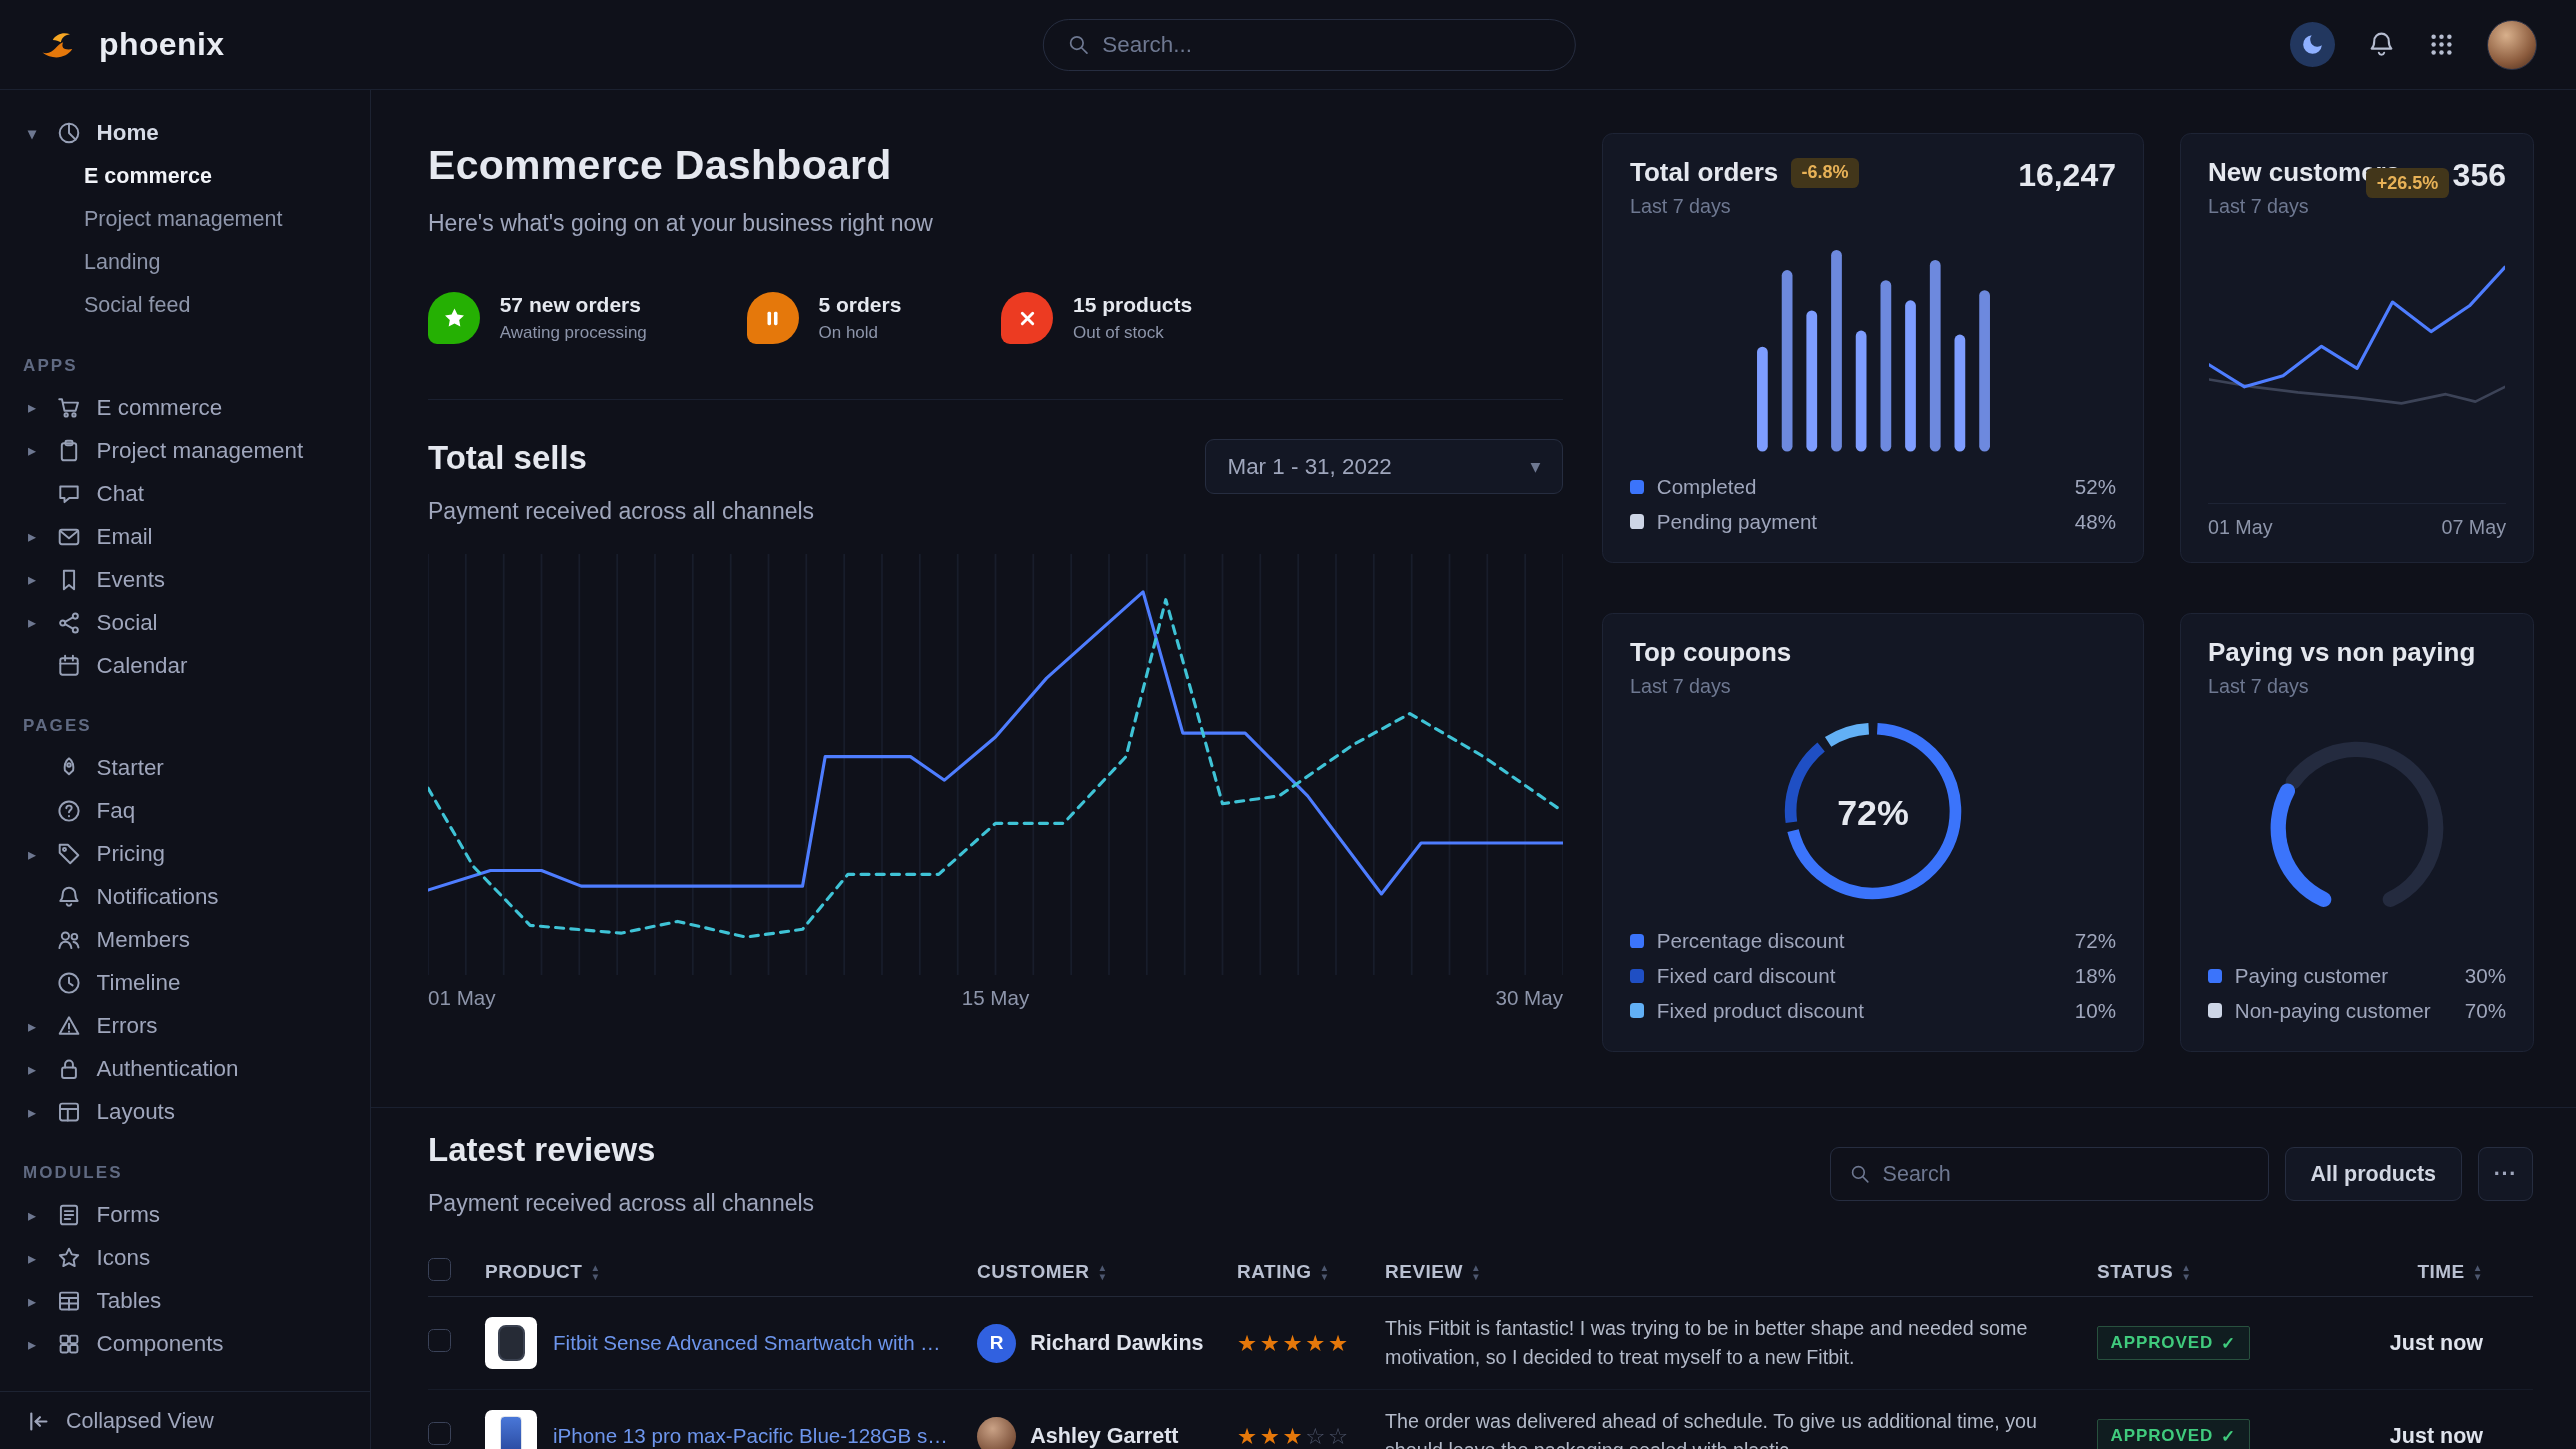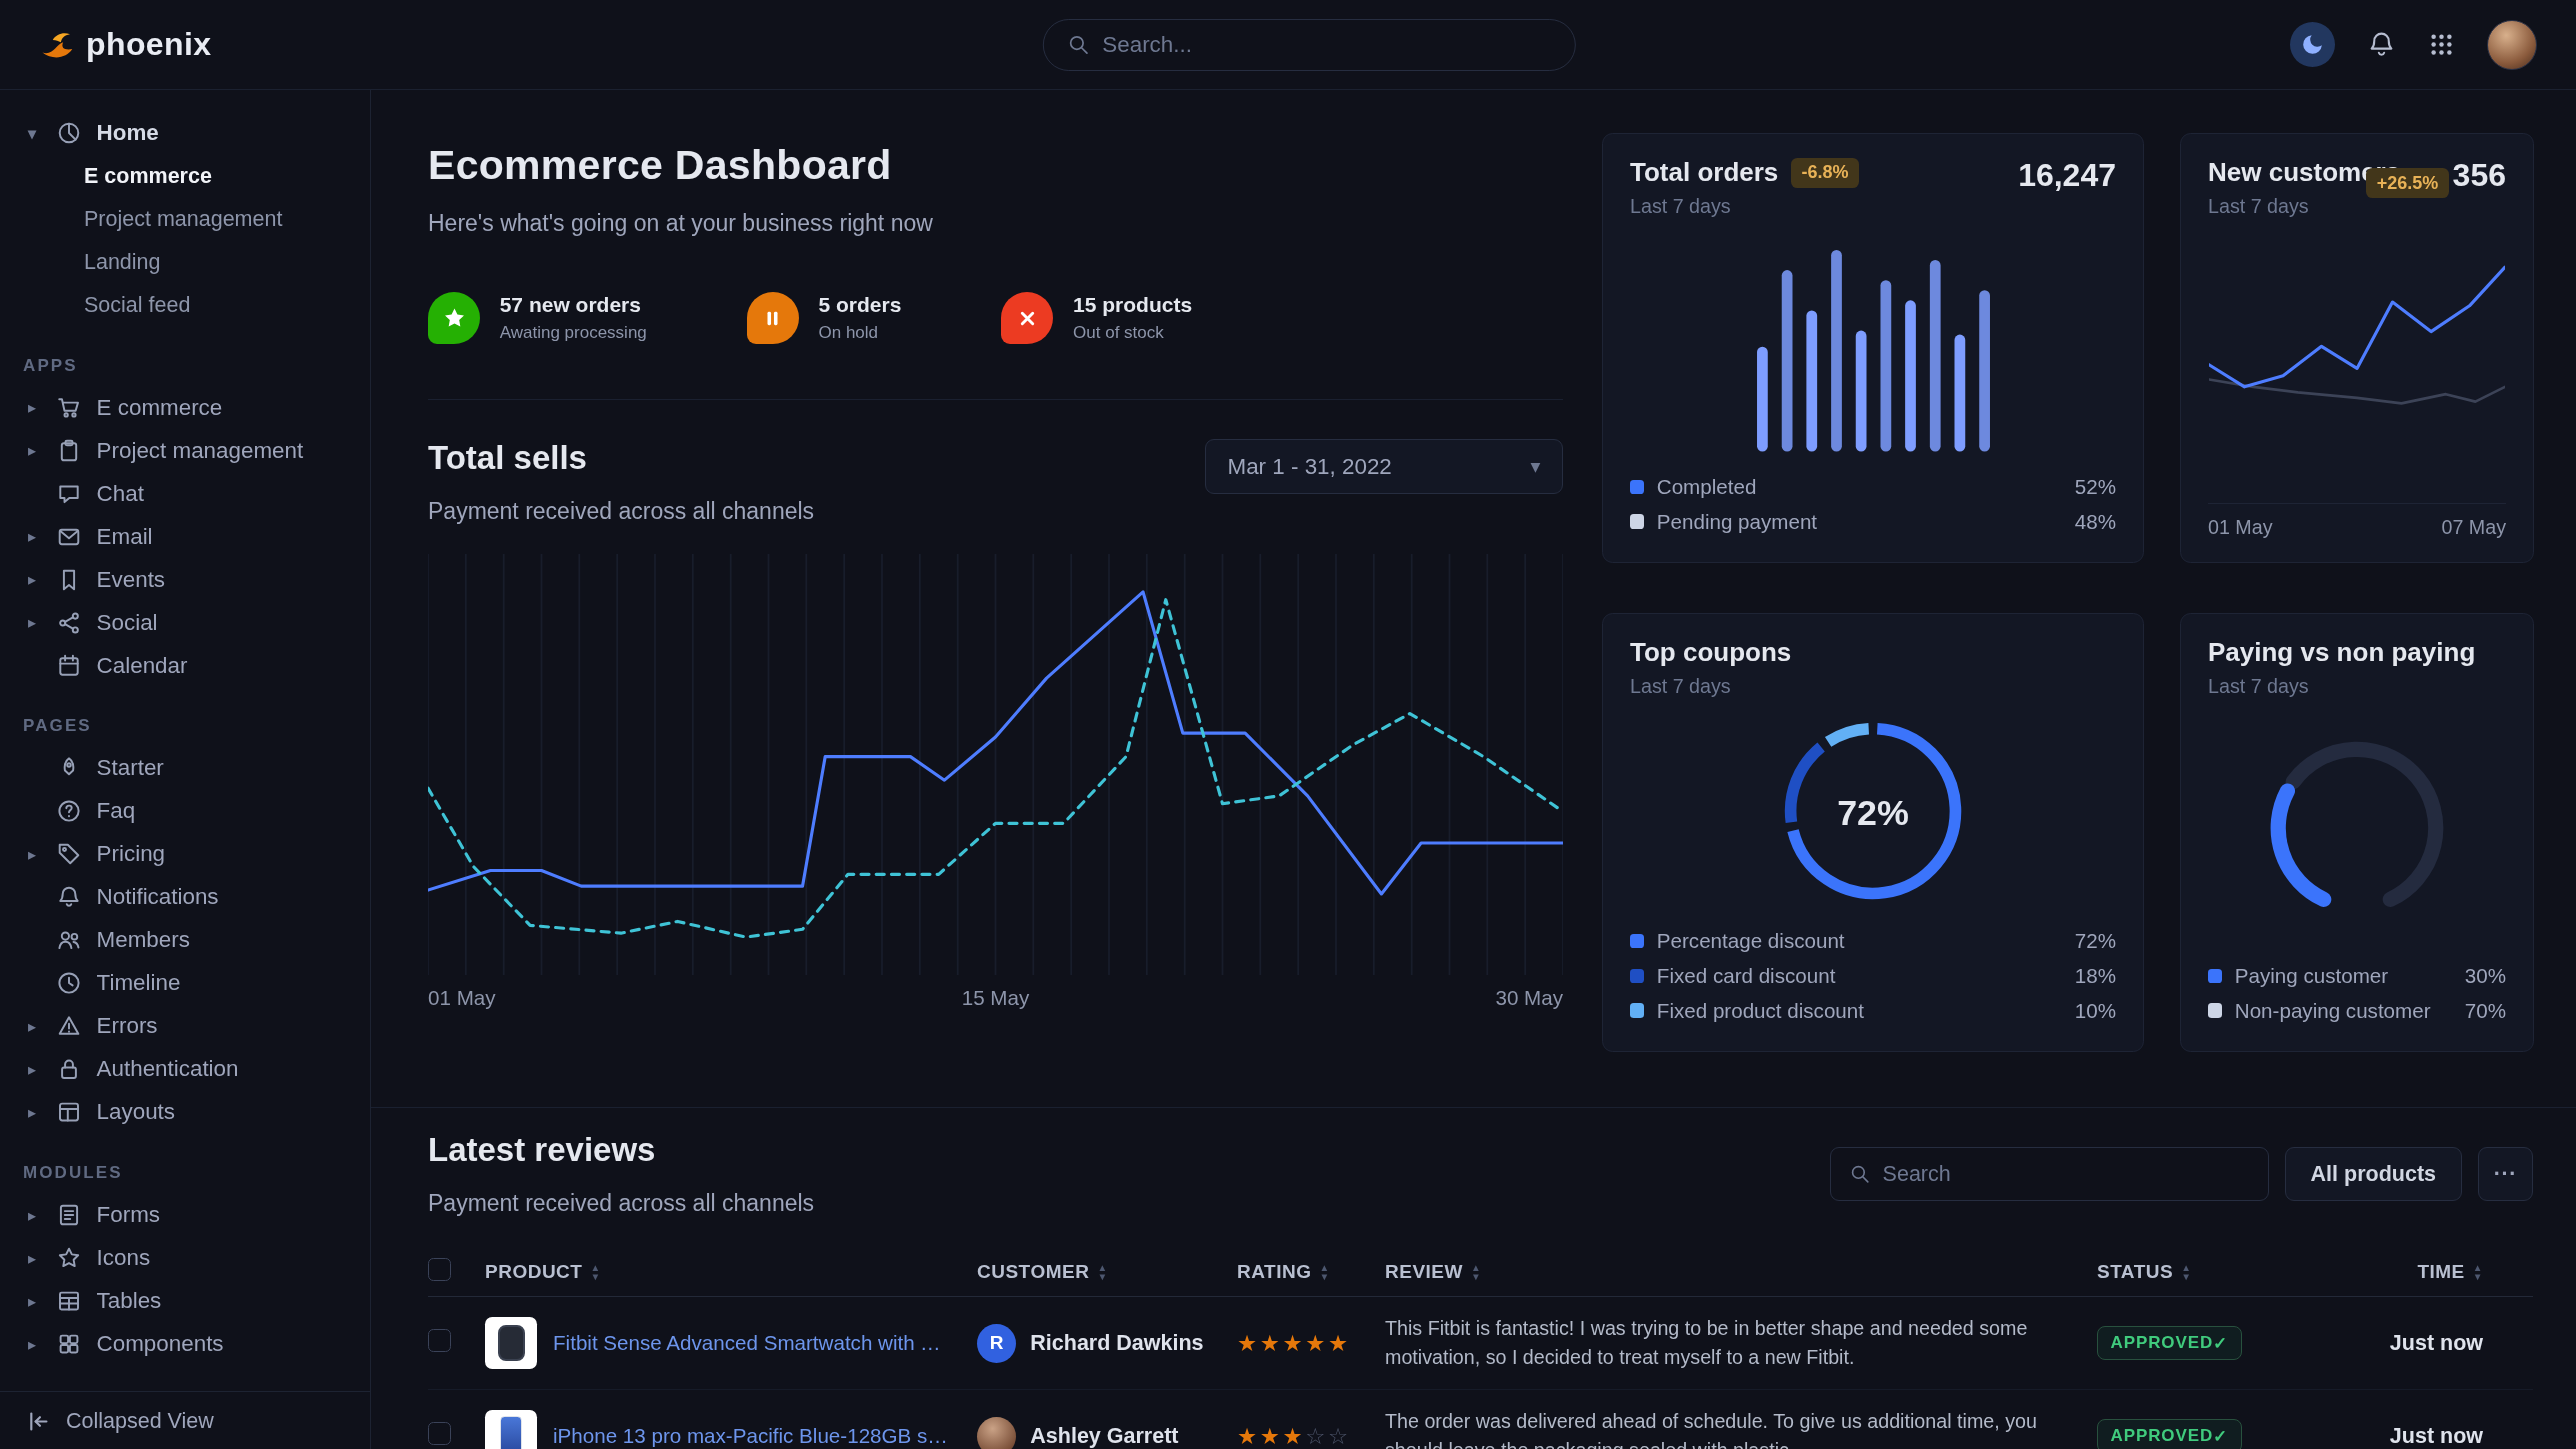--- a/index.html
+++ b/index.html
@@ -4,21 +4,21 @@
 <style>
 *{box-sizing:border-box;margin:0;padding:0}
 html,body{width:2576px;height:1449px;overflow:hidden;background:#0f111a;color:#dfe3ec;
   font-family:"Liberation Sans",sans-serif;font-size:21.5px}
 button{font-family:inherit;background:none;border:none;color:inherit;cursor:pointer}
 a{text-decoration:none}
 svg{display:block}
 
 
 .navbar{height:90px;display:flex;align-items:center;padding:0 39px;border-bottom:0.9px solid #1b2130;position:relative;background:#0f111a}
-.brand{display:flex;align-items:center;gap:8px}
+.brand{display:flex;align-items:center;gap:21px}
 .brand-name{font-size:32px;font-weight:700;color:#e9ecf3;letter-spacing:0.4px}
 .nav-search{position:absolute;left:50%;top:50%;transform:translate(-46%,-50%);width:533px;height:52px;
   border:1.8px solid #262d40;border-radius:27px;display:flex;align-items:center;gap:12.5px;padding:0 23px}
 .nav-search input{background:transparent;border:none;outline:none;color:#cfd4e2;font-size:22.4px;width:100%}
 .nav-search input::placeholder{color:#6e7891}
 .nav-right{margin-left:auto;display:flex;align-items:center;gap:32px}
 .moon-btn{width:45px;height:45px;border-radius:50%;background:#22375f;display:flex;align-items:center;justify-content:center}
 .icon-btn{display:flex;align-items:center;justify-content:center}
 .avatar{width:50px;height:50px;border-radius:50%;background:radial-gradient(circle at 38% 30%,#d8b08c,#8a5a3c 62%,#43291b);border:1.8px solid #2a3146}
 
@@ -95,22 +95,22 @@
 .thumb{width:52px;height:52px;background:#fff;border-radius:7.2px;flex:none;display:flex;align-items:center;justify-content:center}
 .t-watch{width:27px;height:36px;background:#262b36;border-radius:8px;border:2.7px solid #3a4150;display:block}
 .t-phone{width:21.5px;height:41px;background:linear-gradient(180deg,#4977d8,#27459a);border-radius:4.5px;border:1.8px solid #dfe3ea;display:block}
 .prod a{color:#6d95ec;font-size:20.6px;white-space:nowrap;overflow:hidden;text-overflow:ellipsis;display:block}
 .cust{display:flex;align-items:center;gap:14.3px;font-size:21.5px;font-weight:600;color:#dfe3ec}
 .cava{width:39px;height:39px;border-radius:50%;display:flex;align-items:center;justify-content:center;font-size:19px;font-weight:700;color:#fff;flex:none}
 .stars{font-size:22.4px;letter-spacing:2.7px}
 .stars .on{color:#e5780b}
 .stars .off{color:#4c5469}
 .review-txt{font-size:19.7px;color:#b3bac9;line-height:1.45;padding-right:45px}
-.status-badge{display:inline-flex;align-items:center;font-size:17px;font-weight:700;letter-spacing:0.9px;color:#40cb7d;
-  border:1.8px solid #28513e;background:rgba(41,195,120,.07);padding:5.4px 12.5px;border-radius:8px}
+.status-badge{display:inline-flex;align-items:center;gap:8px;font-size:17px;font-weight:700;letter-spacing:0.9px;color:#40cb7d;
+  border:1.8px solid #28513e;background:rgba(41,195,120,.07);padding:5.4px 12.5px;border-radius:2px}
 .time{font-size:21.5px;font-weight:700;color:#dfe3ec;text-align:right;padding-right:50px}
 </style>
 </head>
 <body>
 
 <header class="navbar">
   <div class="brand">
     <span>
       <svg viewBox="0 0 34 34" width="39" height="39">
         <path d="M3 24c9 3 12-7 18-9-2 5 1 7 8 6-5 8-17 10-26 3z" fill="#e5780b"></path>

